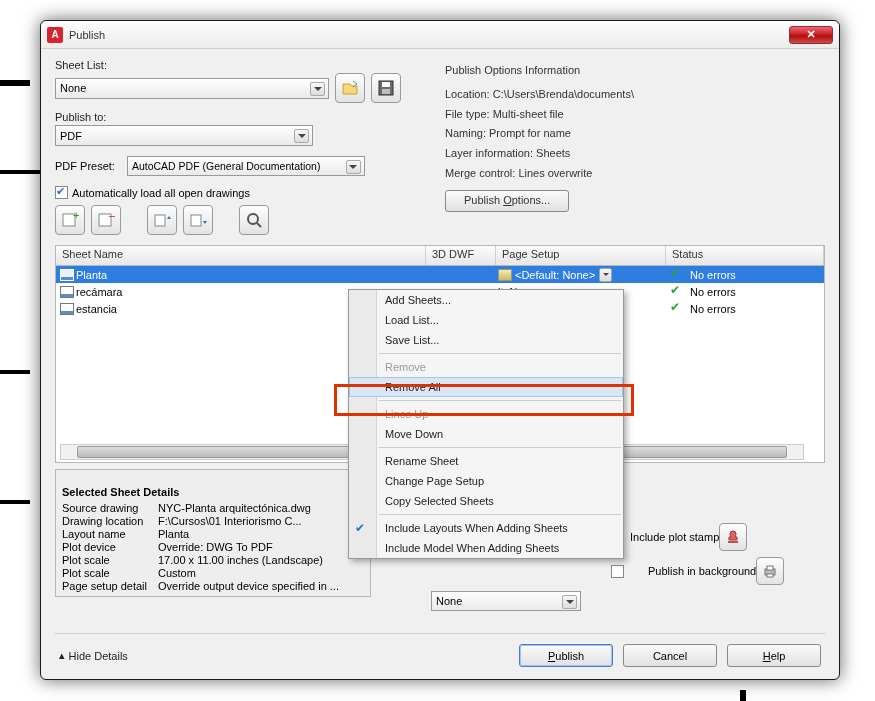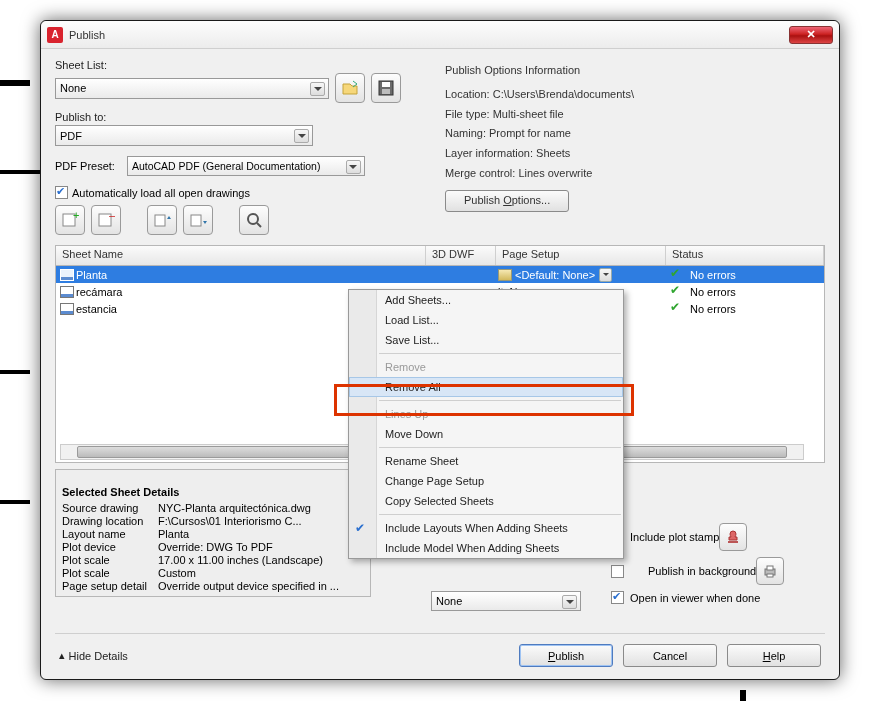--- a/index.html
+++ b/index.html
@@ -326,24 +326,20 @@
           <span>Publish in background</span>
         </span>
         <div class="tb-btn" style="width:28px;height:28px">
           <svg width="16" height="16">
               <rect x="3" y="6" width="10" height="6" fill="#bbb" stroke="#777"></rect>
               <rect x="5" y="3" width="6" height="4" fill="#fff" stroke="#777"></rect>
               <rect x="5" y="11" width="6" height="3" fill="#fff" stroke="#777"></rect>
             </svg>
         </div>
       </div>
-      <div class="optrow" style="justify-content:flex-start;gap:6px">
-        <span class="chk checked"></span>
-        <span>Open in viewer when done</span>
-      </div>
     </div>
 
     <div class="footer">
       <div class="hide-details">
         <span>▴</span>
         <span>Hide Details</span>
       </div>
       <div class="spacer"></div>
       <div class="btn primary"><span style="text-decoration:underline">P</span>ublish</div>
       <div class="btn">Cancel</div>

